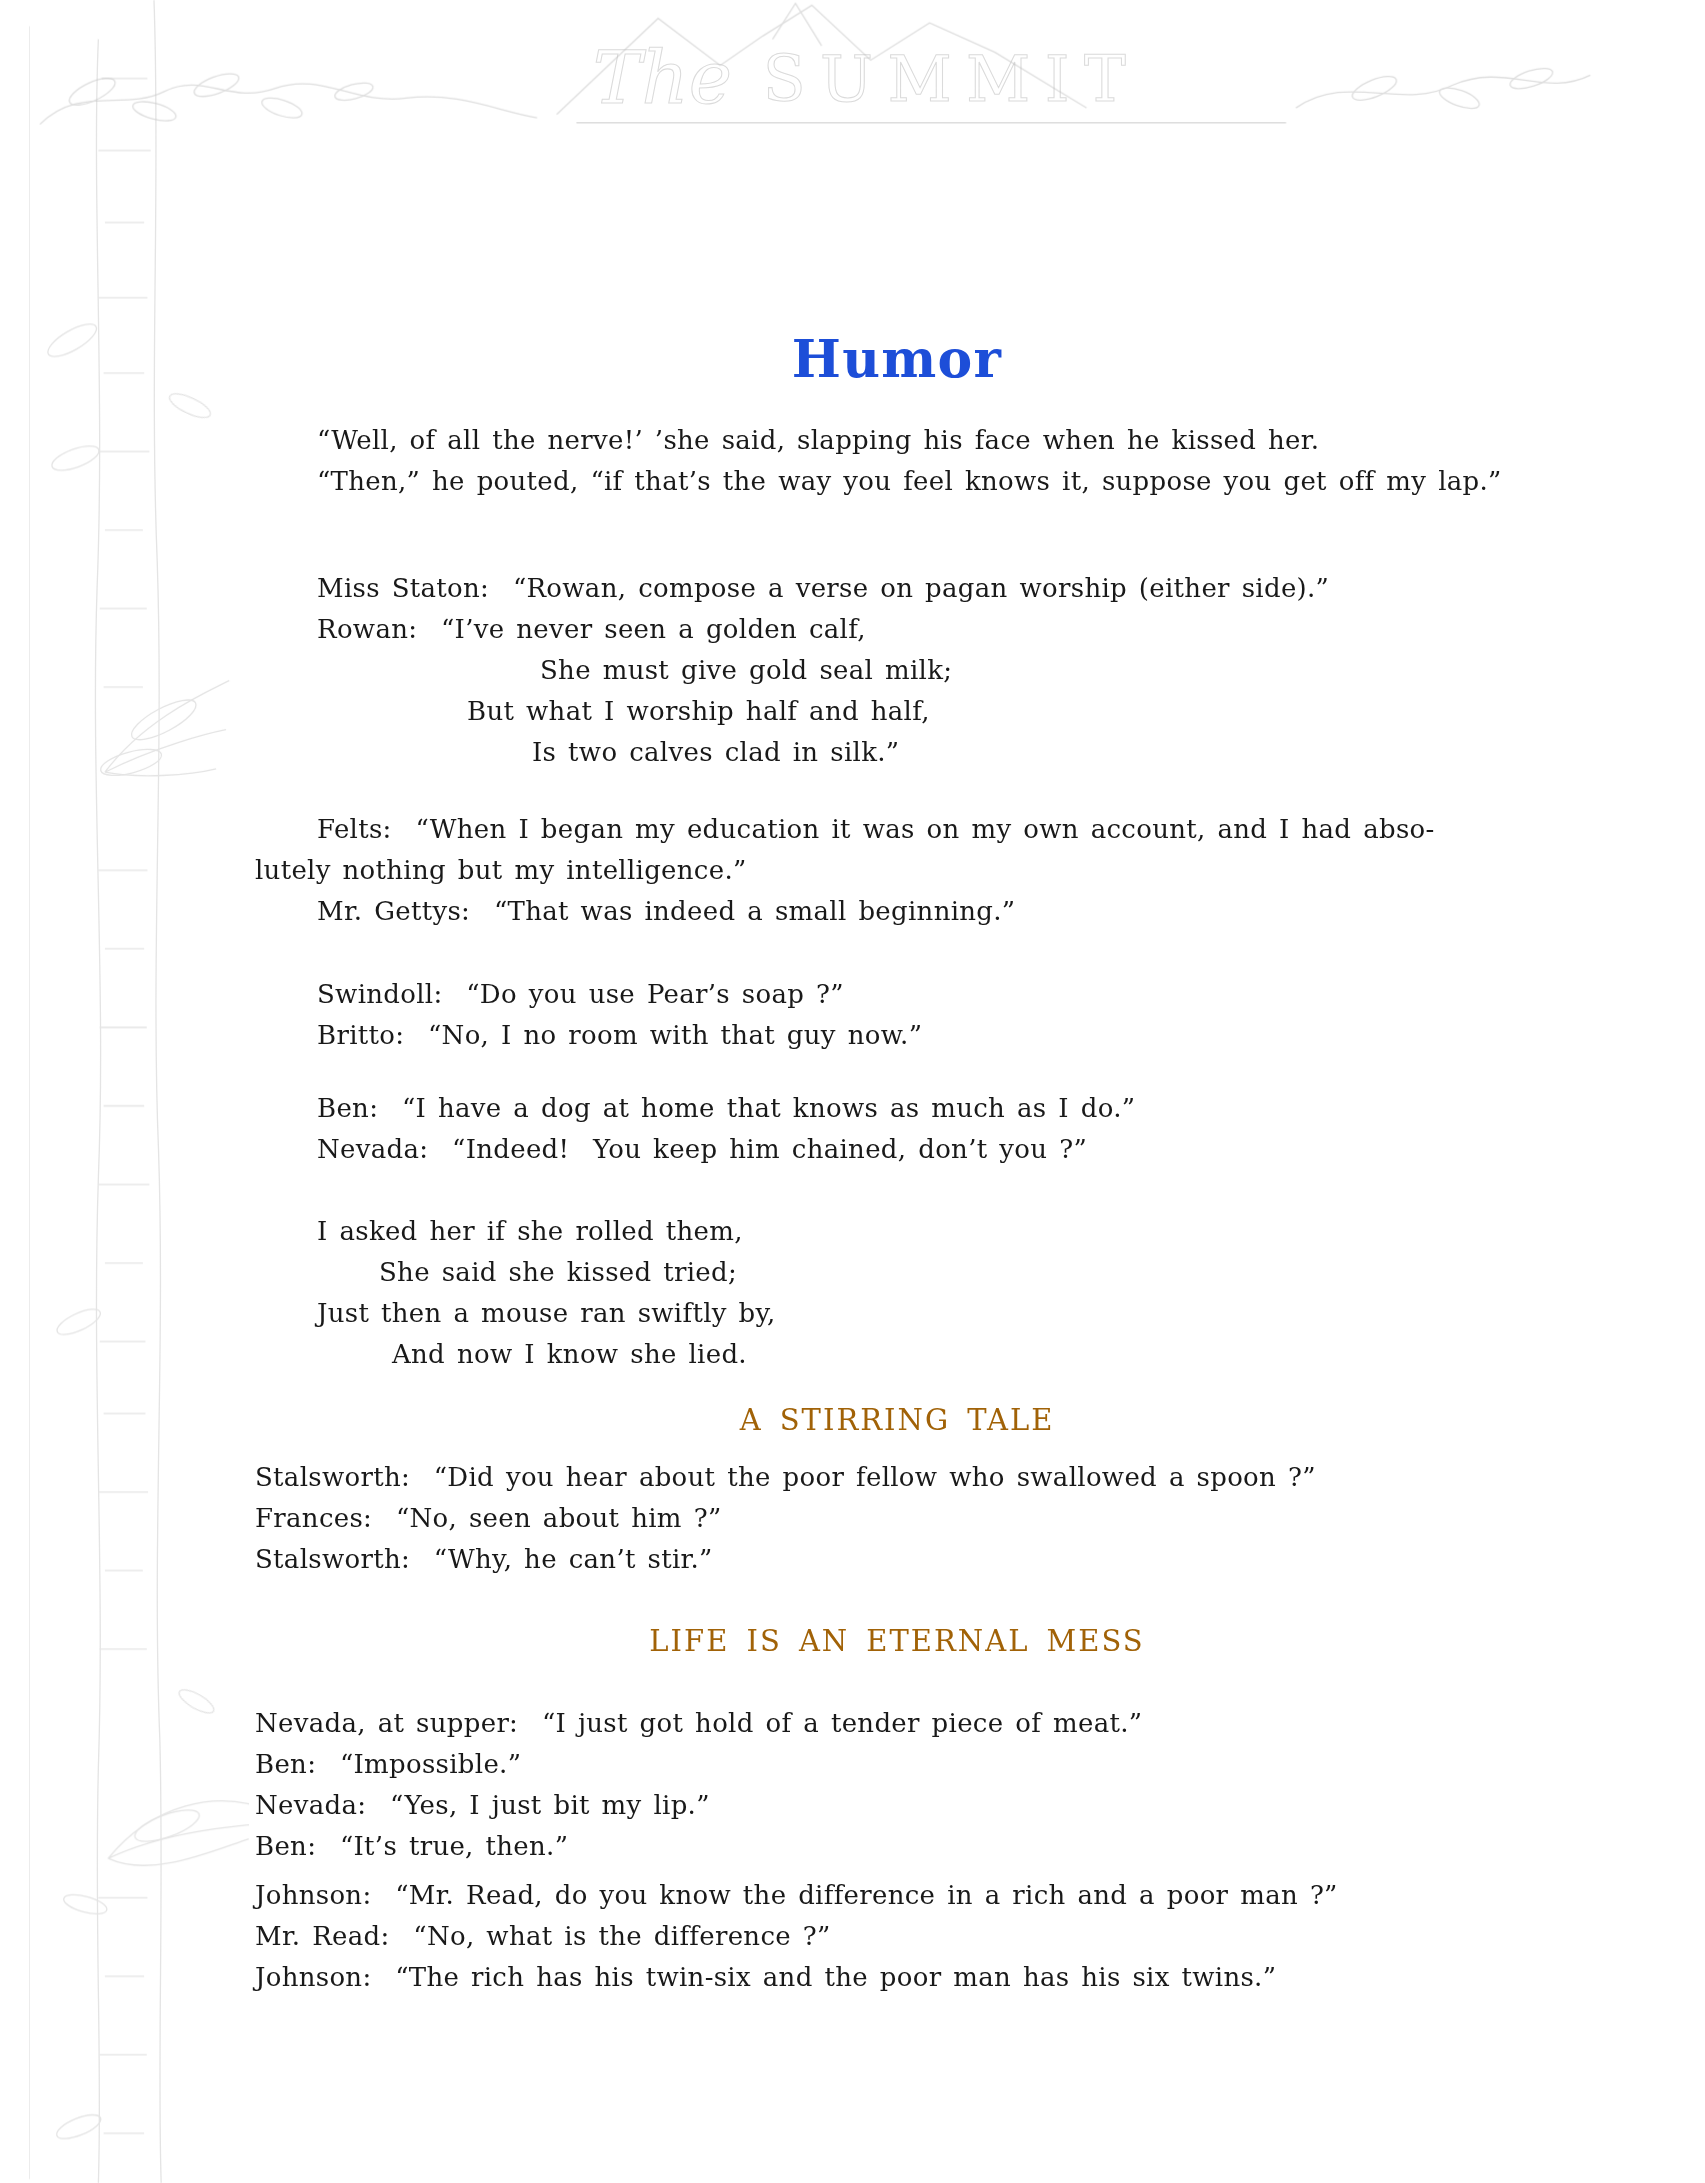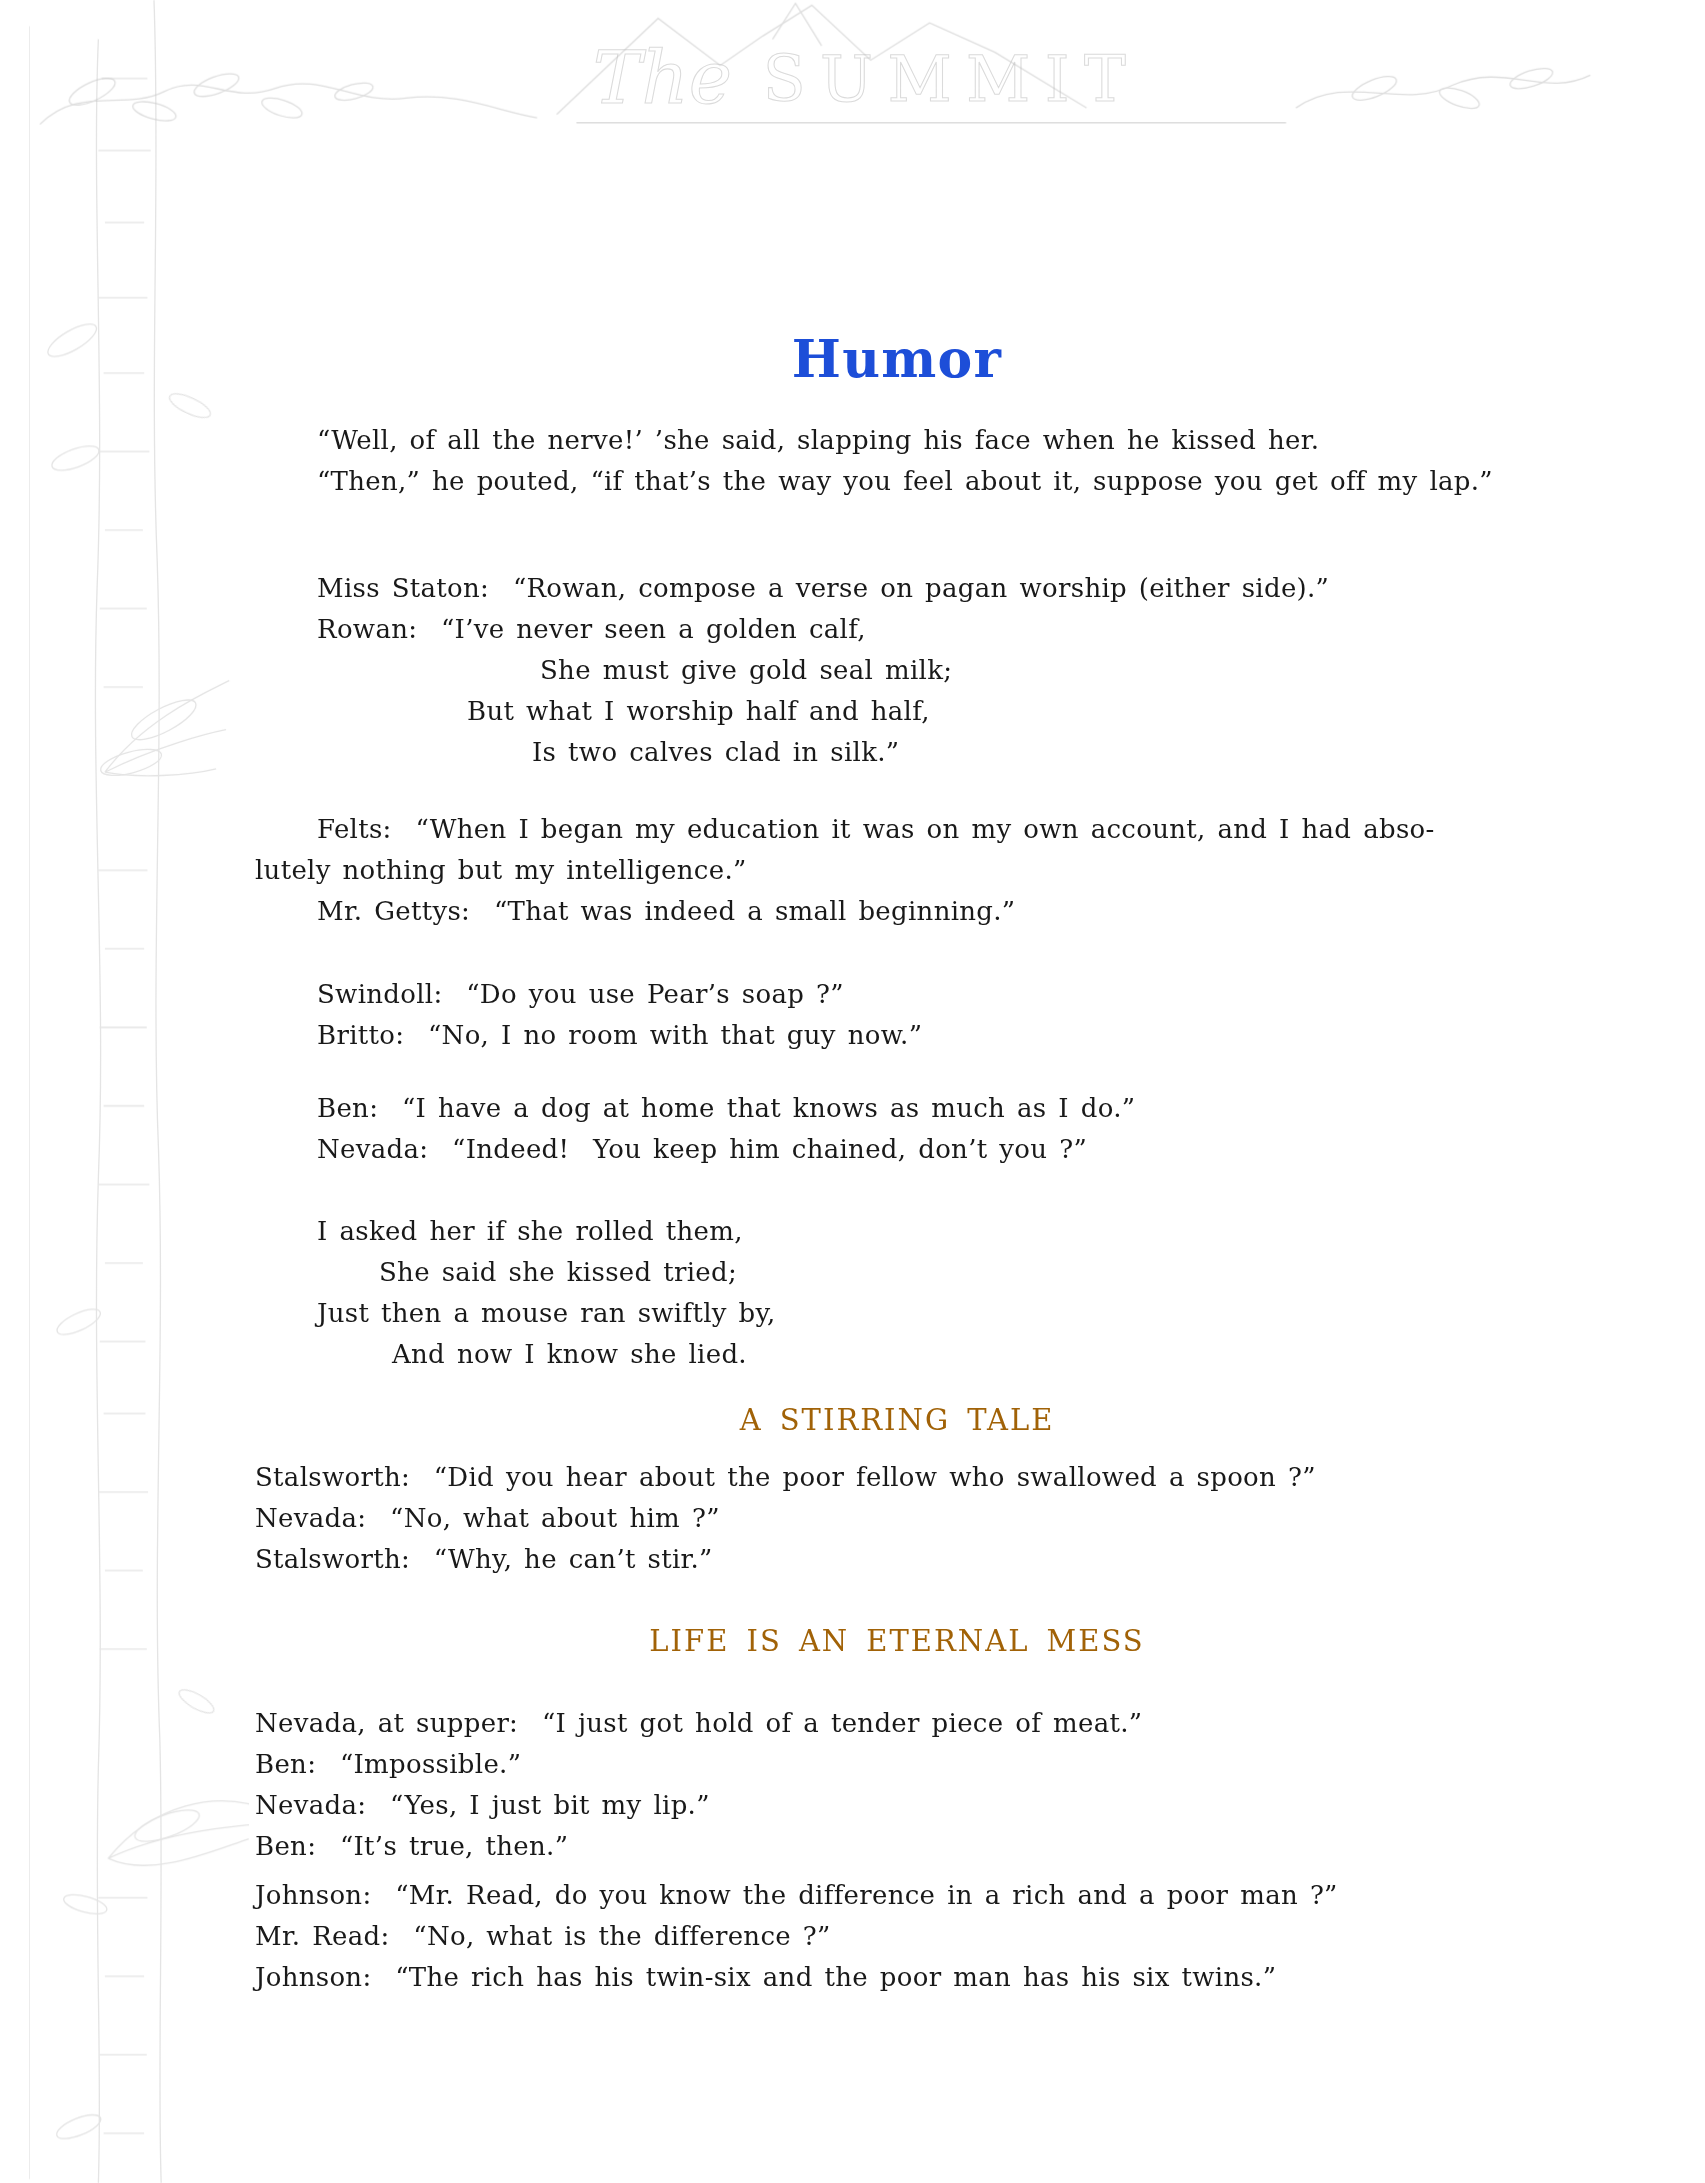--- a/index.html
+++ b/index.html
@@ -138,21 +138,21 @@
       <ellipse cx="120" cy="3250" rx="36" ry="13" transform="rotate(-22 120 3250)"></ellipse>
     </g>
   </svg>
 
   <div class="text-column">
 
     <h1 class="page-title">Humor</h1>
 
     <section class="group mt-g1">
       <div class="line indent">“Well, of all the nerve!’ ’she said, slapping his face when he kissed her.</div>
-      <div class="line indent">“Then,” he pouted, “if that’s the way you feel about it, suppose you get off my lap.”</div>
+      <div class="line indent">“Then,” he pouted, “if that’s the way you feel knows it, suppose you get off my lap.”</div>
     </section>
 
     <section class="group mt-g2">
       <div class="line indent">Miss Staton:  “Rowan, compose a verse on pagan worship (either side).”</div>
       <div class="line indent">Rowan:  “I’ve never seen a golden calf,</div>
       <div class="line v-indent-a">She must give gold seal milk;</div>
       <div class="line v-indent-b">But what I worship half and half,</div>
       <div class="line v-indent-c">Is two calves clad in silk.”</div>
     </section>
 
@@ -176,21 +176,21 @@
       <div class="line indent">I asked her if she rolled them,</div>
       <div class="line p-indent-a">She said she kissed tried;</div>
       <div class="line indent">Just then a mouse ran swiftly by,</div>
       <div class="line p-indent-b">And now I know she lied.</div>
     </section>
 
     <h2 class="heading mt-h1" style="font-weight:normal;margin:25px 0 0 0;">A STIRRING TALE</h2>
 
     <section class="group mt-g6">
       <div class="line">Stalsworth:  “Did you hear about the poor fellow who swallowed a spoon ?”</div>
-      <div class="line">Nevada:  “No, what about him ?”</div>
+      <div class="line">Frances:  “No, seen about him ?”</div>
       <div class="line">Stalsworth:  “Why, he can’t stir.”</div>
     </section>
 
     <h2 class="heading mt-h2" style="font-weight:normal;margin:41px 0 0 0;">LIFE IS AN ETERNAL MESS</h2>
 
     <section class="group mt-g8">
       <div class="line">Nevada, at supper:  “I just got hold of a tender piece of meat.”</div>
       <div class="line">Ben:  “Impossible.”</div>
       <div class="line">Nevada:  “Yes, I just bit my lip.”</div>
       <div class="line">Ben:  “It’s true, then.”</div>

